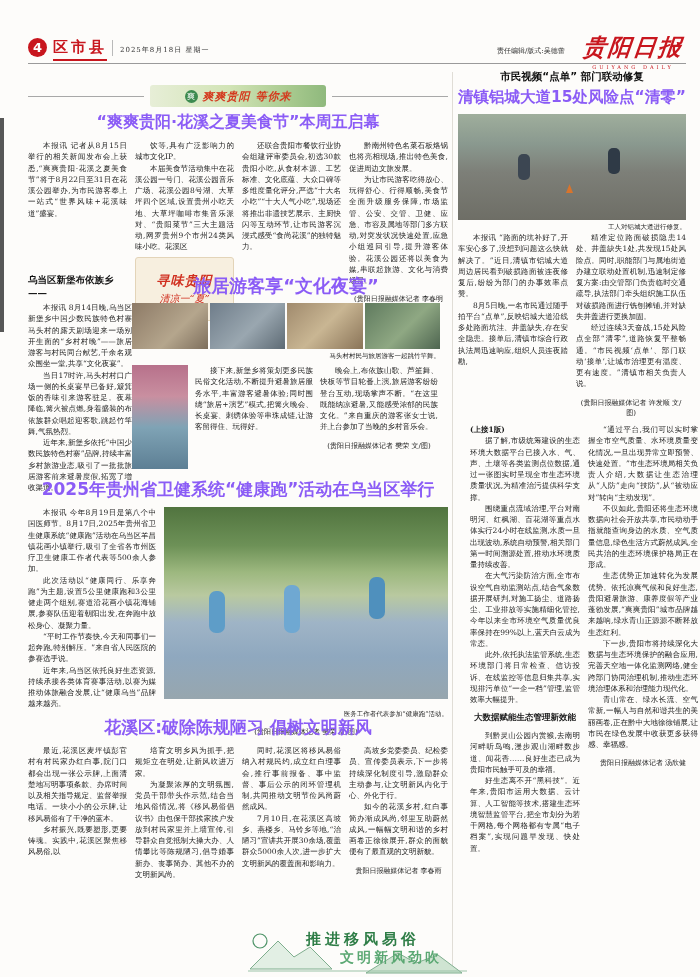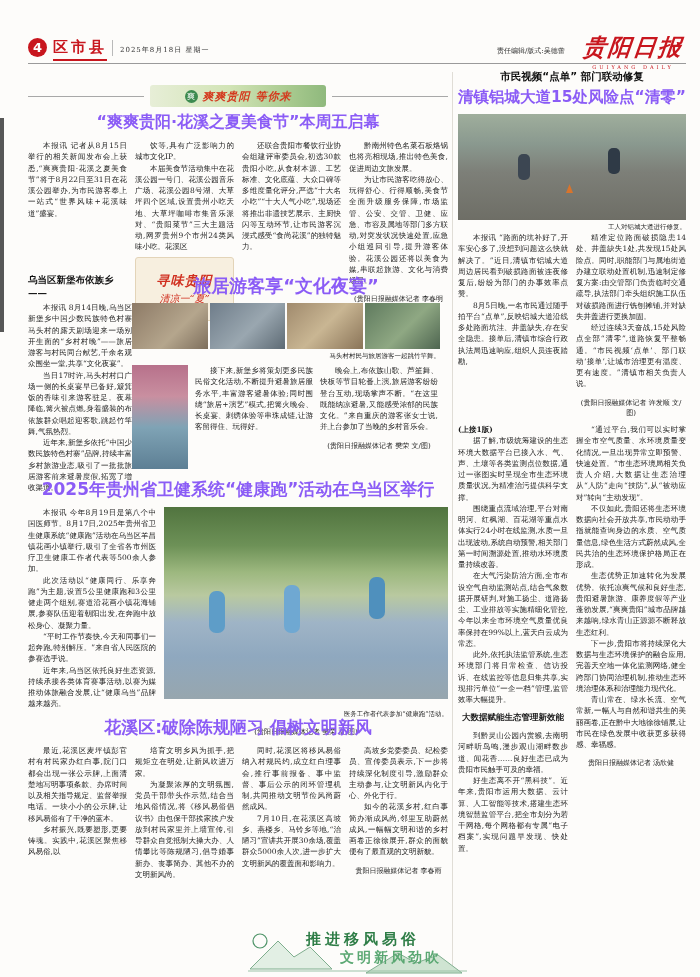--- a/index.html
+++ b/index.html
@@ -91,21 +91,21 @@
             background:linear-gradient(180deg,#9fae9c 0%,#8a998f 28%,#7d7f78 55%,#6e6e66 100%);}
   .worker{position:absolute;width:12px;height:26px;border-radius:5px;background:#3c4652;}
   .w1{left:60px;top:40px;}
   .w2{left:150px;top:34px;background:#2f3a46;}
   .cone{position:absolute;left:108px;top:70px;width:7px;height:9px;background:#d8742c;
         clip-path:polygon(50% 0,100% 100%,0 100%);}
   .a5-caption{margin-top:3px;margin-bottom:0;}
   .a5-body{display:flex;gap:8px;}
   .a5-col{width:110px;}
   
-  .a6{position:absolute;left:458px;top:424px;width:228px;display:flex;gap:8px;}
+  .a6{position:absolute;left:470px;top:424px;width:228px;display:flex;gap:8px;}
   .a6-col{width:110px;}
   .a6 .lead{font-weight:bold;text-indent:0;}
   .a6 .subhead{font-family:"DejaVu Sans",sans-serif;font-weight:bold;font-size:8.5px;
                text-align:center;text-indent:0;margin:6px 0;}
 </style>
 </head>
 <body>
 
 <div class="page">
 

